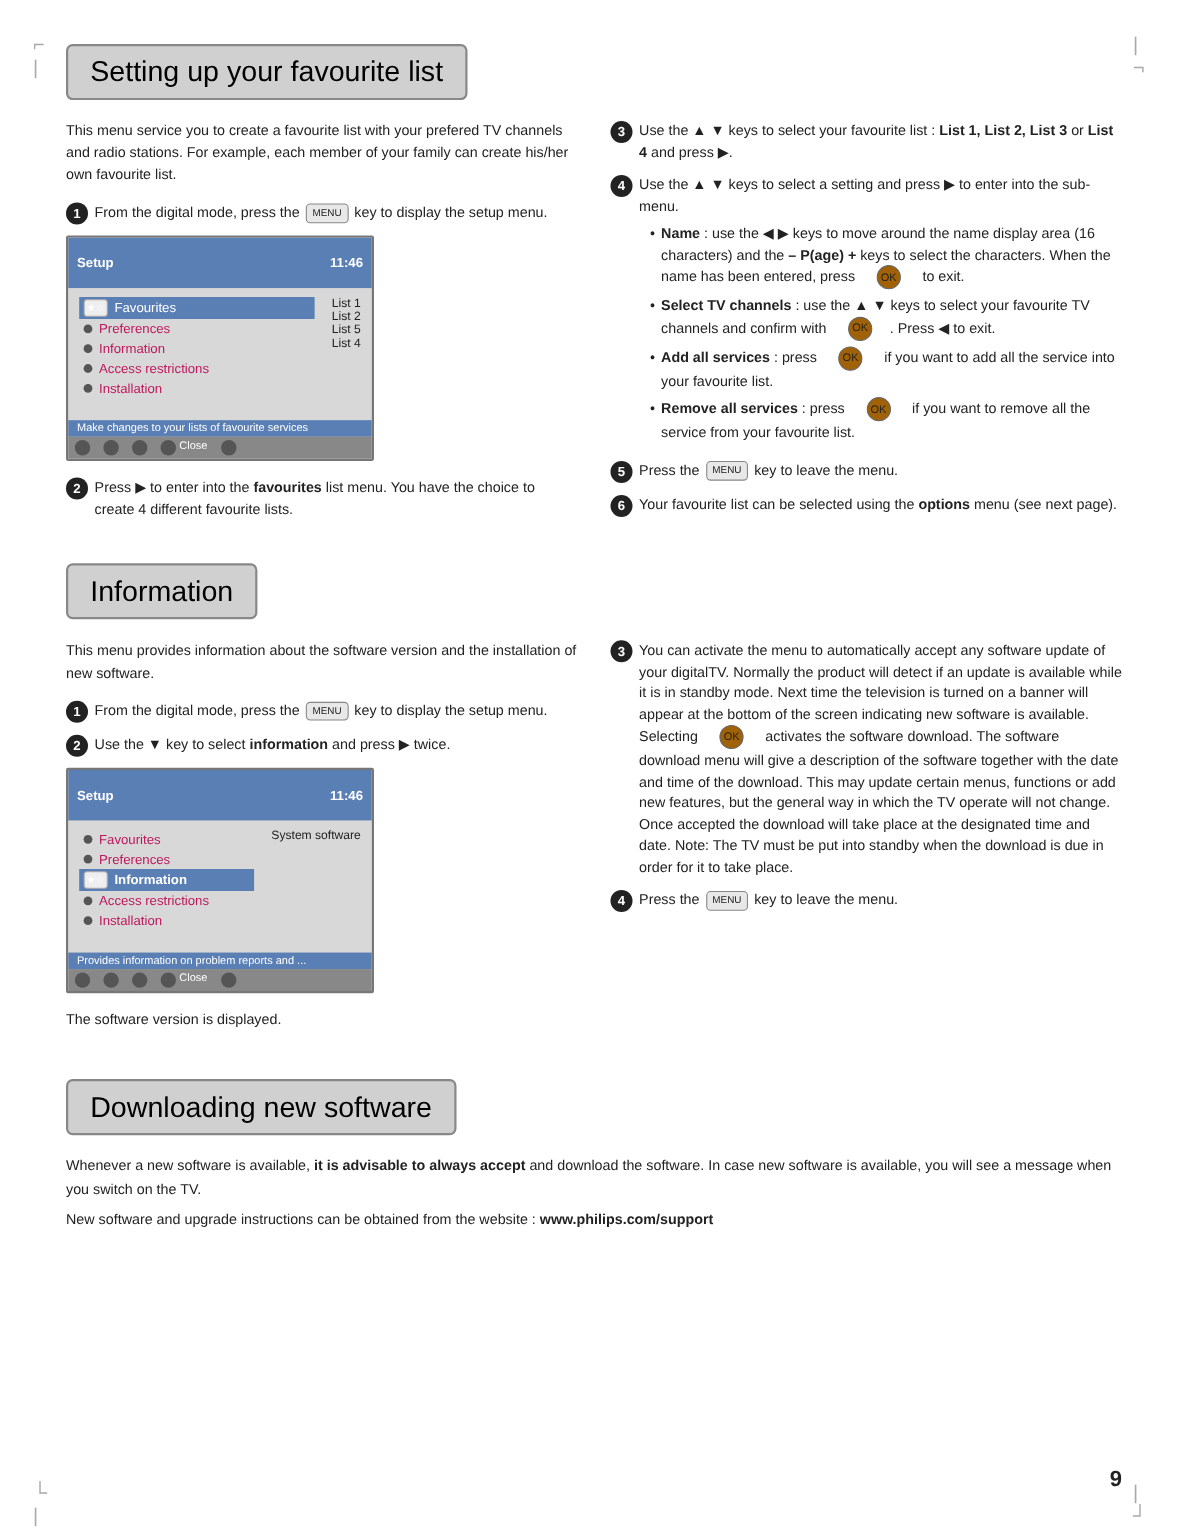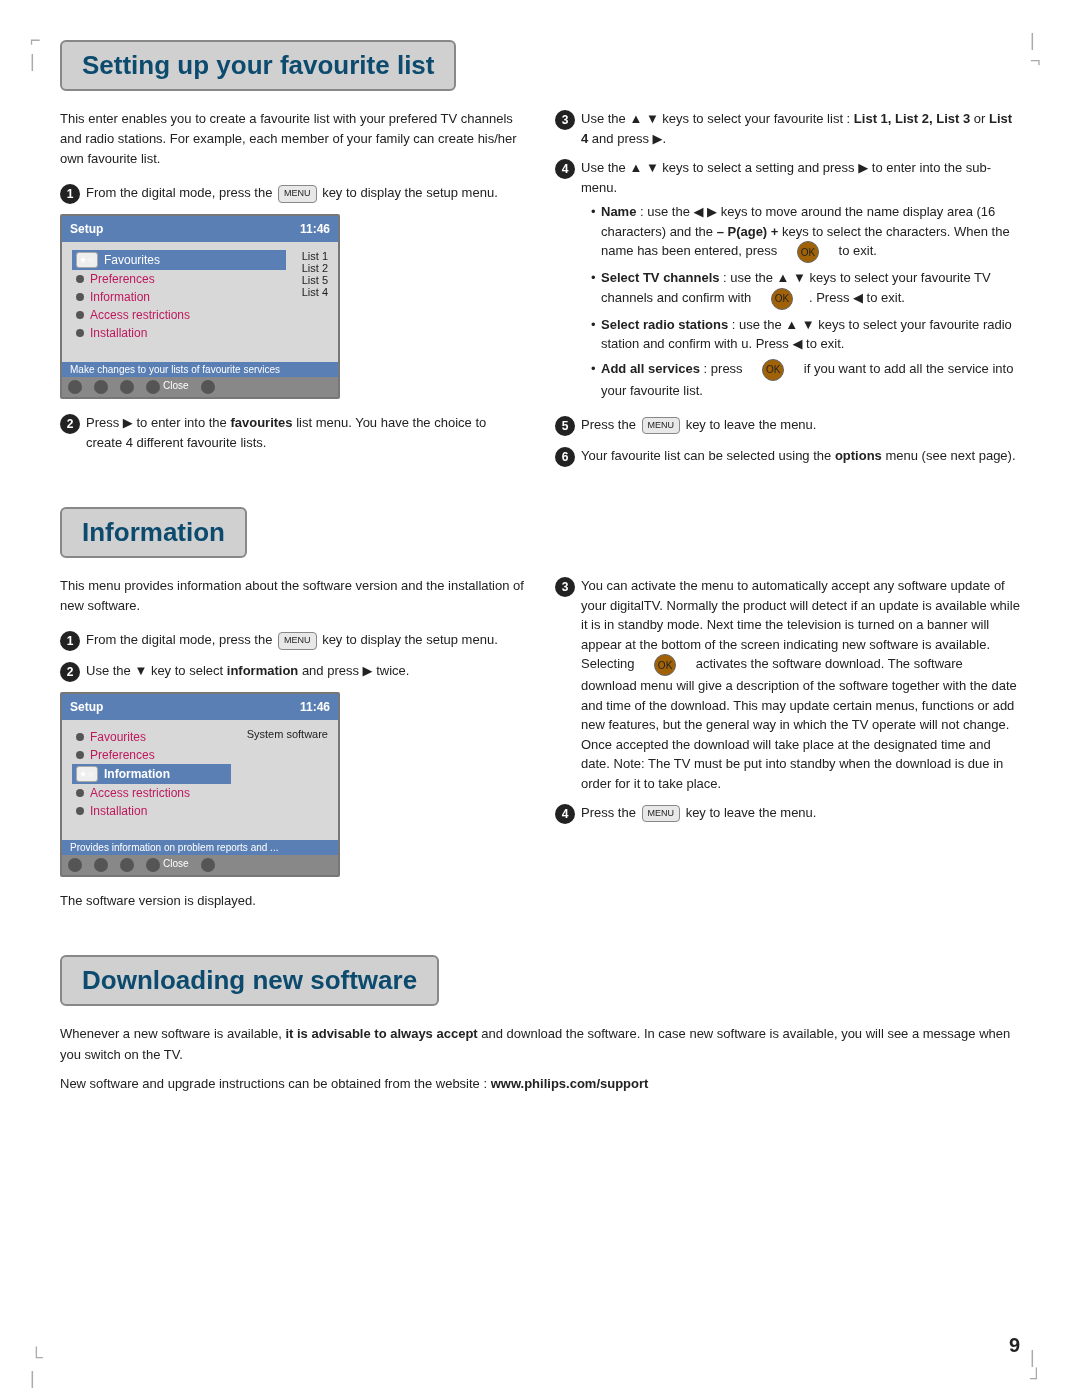--- a/index.html
+++ b/index.html
@@ -37,22 +37,22 @@
     .section-header {
       background: #d0d0d0;
       border: 2px solid #888;
       border-radius: 6px;
       padding: 8px 20px;
       display: inline-block;
       margin-bottom: 18px;
     }
     .section-header h2 {
       font-size: 26px;
-      font-weight: bold;
-      color: #0c4a6e;
+      font-weight: normal;
+      color: #000000;
     }
 
     
     .two-col {
       display: flex;
       gap: 30px;
       margin-bottom: 10px;
     }
     .col-left {
       flex: 1;
@@ -138,21 +138,21 @@
       margin: 10px 0 14px 0;
       width: 280px;
       border-radius: 2px;
       overflow: hidden;
     }
     .tv-titlebar {
       display: flex;
       justify-content: space-between;
       background: #5a7fb5;
       color: #fff;
-      padding: 6px 8px;
+      padding: 16px 8px;
       font-size: 12px;
       font-weight: bold;
     }
     .tv-content {
       background: #d8d8d8;
       padding: 8px 10px;
       min-height: 120px;
     }
     .tv-menu-item {
       display: flex;
@@ -261,21 +261,21 @@
   <div class="corner-mark corner-br">| ┘</div>
 
   <div class="section-block">
     <div class="section-header">
       <h2>Setting up your favourite list</h2>
     </div>
 
     <div class="two-col">
 
       <div class="col-left">
-        <p class="intro-text">This enter enables you to create a favourite list with your prefered TV channels and radio stations. For example, each member of your family can create his/her own favourite list.</p>
+        <p class="intro-text">This menu service you to create a favourite list with your prefered TV channels and radio stations. For example, each member of your family can create his/her own favourite list.</p>
 
         <div class="step">
           <span class="step-num-circle">1</span>
           <span class="step-text">
             From the digital mode, press the <span class="menu-icon">MENU</span> key to display the setup menu.
           </span>
         </div>
 
         <div class="tv-screen">
           <div class="tv-titlebar">
@@ -346,22 +346,22 @@
           </span>
         </div>
 
         <div class="step">
           <span class="step-num-circle">4</span>
           <span class="step-text">
             Use the ▲ ▼ keys to select a setting and press ▶ to enter into the sub-menu.
             <ul class="bullet-list">
               <li><b>Name</b> : use the ◀ ▶  keys to move around the name display area (16 characters) and the <b>– P(age) +</b> keys to select the characters. When the name has been entered, press <span class="ok-icon">OK</span> to exit.</li>
               <li><b>Select TV channels</b> : use the ▲ ▼ keys to select your favourite TV channels and confirm with <span class="ok-icon">OK</span>. Press ◀  to exit.</li>
-              <li><b>Select radio stations</b> : use the ▲ ▼ keys to select your favourite radio station and confirm with u. Press ◀  to exit.</li>
               <li><b>Add all services</b> : press <span class="ok-icon">OK</span> if you want to add all the service into your favourite list.</li>
+              <li><b>Remove all services</b> : press <span class="ok-icon">OK</span> if you want to remove all the service from your favourite list.</li>
             </ul>
           </span>
         </div>
 
         <div class="step">
           <span class="step-num-circle">5</span>
           <span class="step-text">
             Press the <span class="menu-icon">MENU</span> key to leave the menu.
           </span>
         </div>

